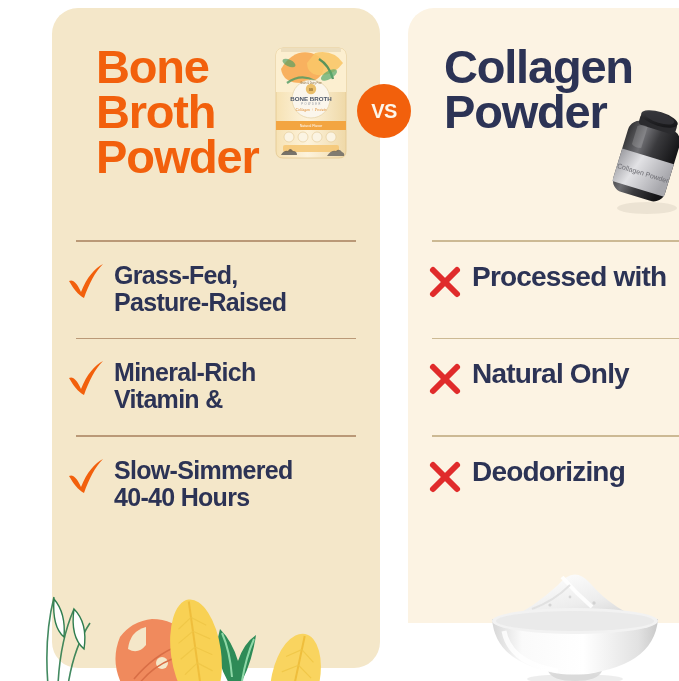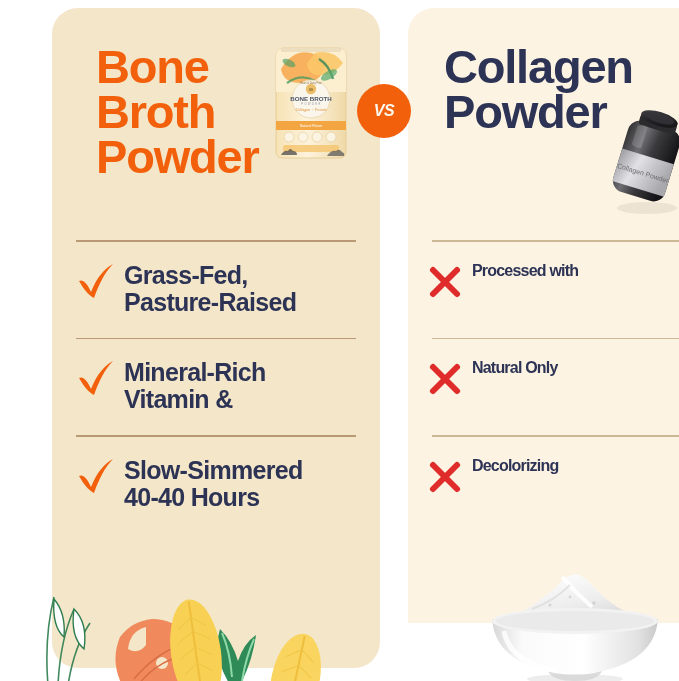--- a/index.html
+++ b/index.html
@@ -23,47 +23,46 @@
   }
   #title-left  { color:#F2600C; font-size:47px; width:270px; }
   #title-right { color:#2C3355; font-size:47px; left:36px; width:280px; }
   .title span { display:block; }
 
   
   #vs-badge {
     position:absolute; left:313px; top:84px;
     width:54px; height:54px; border-radius:50%;
     background:#F2600C; color:#FDF6EA;
-    font-size:16px; font-weight:700; letter-spacing:-0.5px;
+    font-size:20px; font-weight:700; letter-spacing:-0.5px;
     display:flex; align-items:center; justify-content:center;
     z-index:40;
-    font-style:italic;
   }
 
   
   #pouch {
     position:absolute; left:215px; top:31px;
     width:88px; height:125px; z-index:20;
   }
   
   #jar { position:absolute; left:557px; top:108px; width:90px; height:110px; z-index:20; }
 
   
   .list { position:absolute; left:0; top:232px; width:100%; }
   .divider { height:1.5px; background:#8A5A33; opacity:.55; margin:0 24px; }
   #panel-right .divider { background:#BCA679; opacity:.75; }
-  .row { display:flex; align-items:flex-start; padding:18px 18px 18px 24px; min-height:96px; }
+  .row { display:flex; align-items:flex-start; padding:18px 18px 18px 14px; min-height:96px; }
   #panel-right .row { padding-left:20px; }
   .mark { flex:0 0 auto; width:40px; height:40px; margin-right:8px; margin-top:2px; }
   #panel-right .mark { width:34px; height:34px; margin-right:10px; margin-top:5px; }
   .row-text {
     color:#2C3355; font-size:25px; font-weight:700;
     line-height:1.08; letter-spacing:-0.7px; padding-top:2px;
   }
-  #panel-right .row-text { font-size:16px; letter-spacing:-0.8px; }
+  #panel-right .row-text { font-size:28px; letter-spacing:-0.8px; }
 
   
   #leaves { position:absolute; left:-10px; bottom:-6px; width:300px; height:130px; z-index:5; }
   #bowl   { position:absolute; left:418px; bottom:-4px; width:250px; height:128px; z-index:30; }
   
   #floor  { position:absolute; left:348px; bottom:0; width:324px; height:58px; background:#ffffff; z-index:25; }
 </style>
 </head>
 <body>
 
@@ -214,21 +213,21 @@
       <div class="row">
         <span class="mark">
           <svg viewBox="0 0 34 34" width="34" height="34">
             <g stroke="#E02B2B" stroke-width="6" stroke-linecap="round">
               <line x1="5" y1="5" x2="29" y2="29"></line>
               <line x1="29" y1="5" x2="5" y2="29"></line>
             </g>
           </svg>
         </span>
         <div class="row-text">
-          <div>Decolorizing</div>
+          <div>Deodorizing</div>
         </div>
       </div>
 
     </div>
   </div>
 
   <div id="vs-badge">
     <span>VS</span>
   </div>
 

